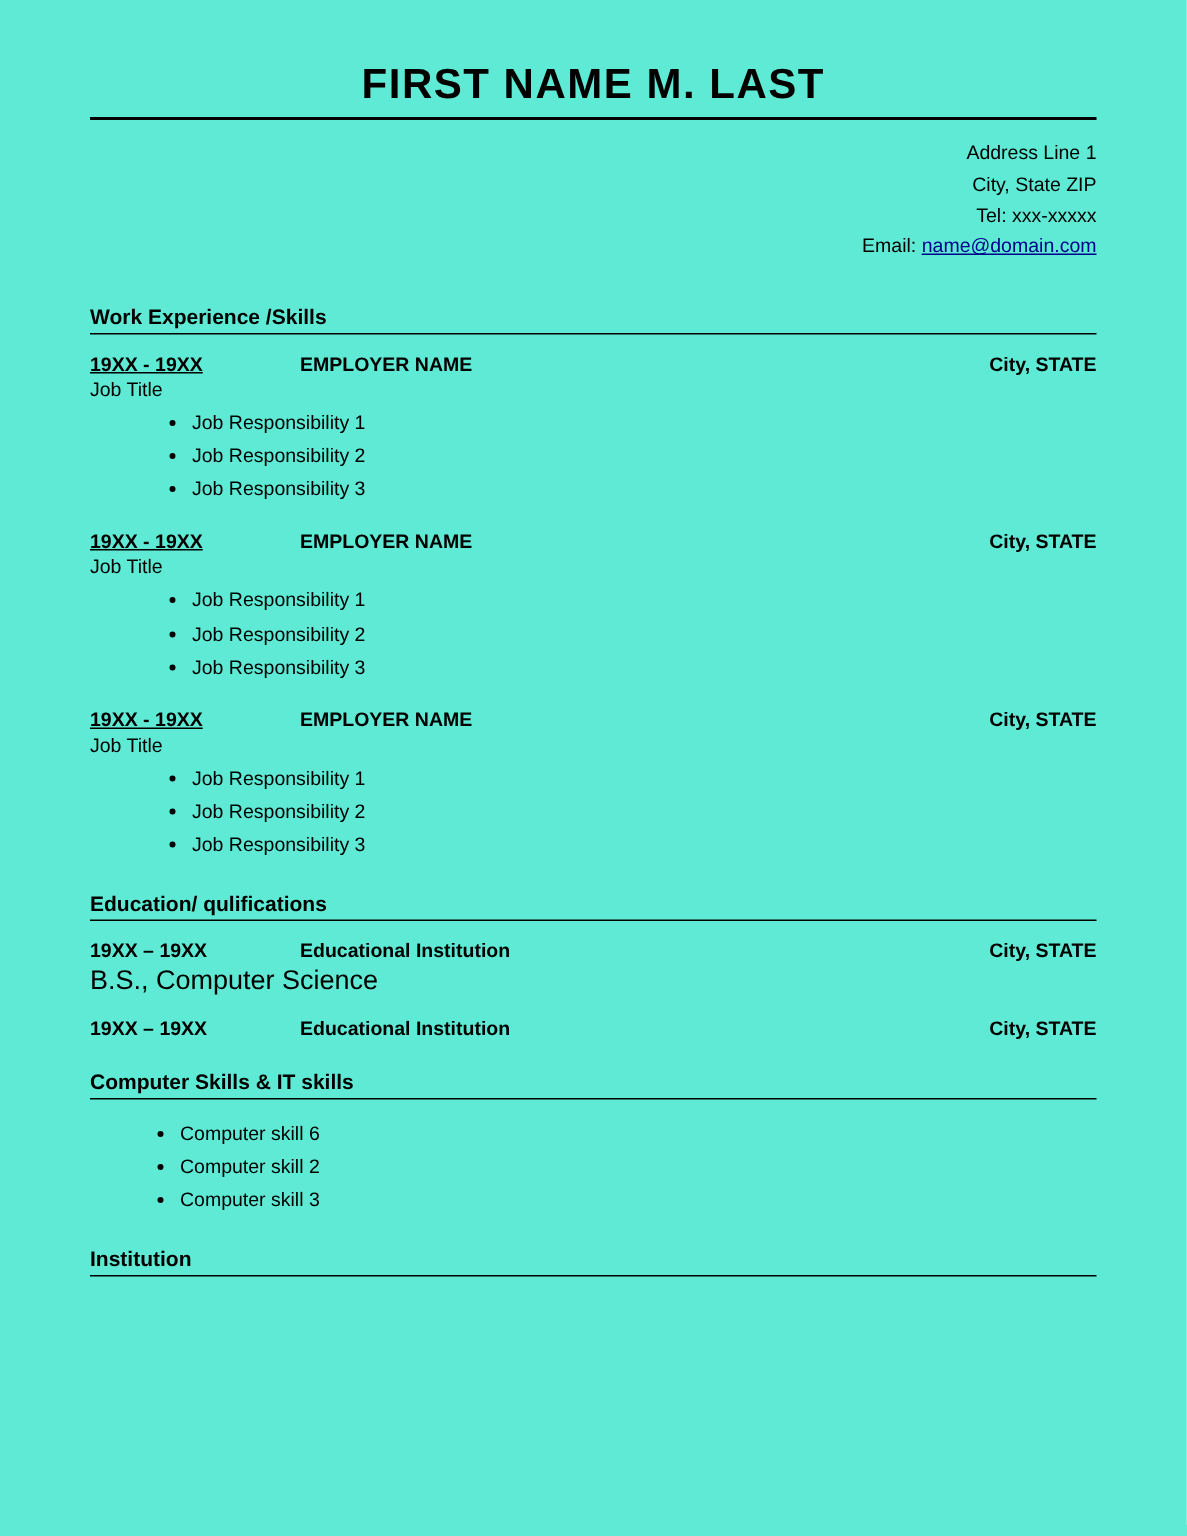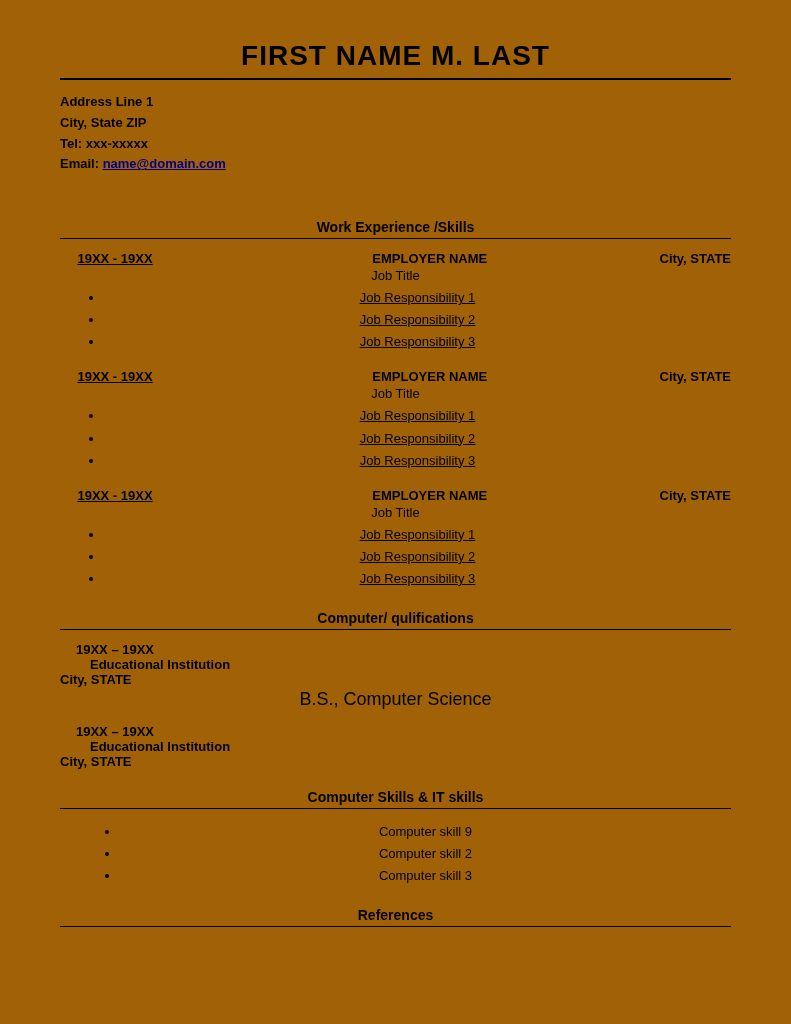--- a/index.html
+++ b/index.html
@@ -14,52 +14,50 @@
       justify-content: center;
       align-items: flex-start;
       min-height: 100vh;
       padding: 0;
       font-family: Arial, sans-serif;
     }
 
     .page {
       width: 791px;
       min-height: 1024px;
-      background: #a16207;
+      background: #5eead4;
       padding: 40px 60px 40px 60px;
     }
 
     .header-name {
       text-align: center;
       font-size: 28px;
       font-weight: bold;
       color: #000;
       letter-spacing: 1px;
       padding-bottom: 6px;
       border-bottom: 2px solid #000;
       margin-bottom: 12px;
     }
 
     .contact-info {
-      text-align: left;
+      text-align: right;
       font-size: 13px;
       line-height: 1.6;
       color: #000;
-      margin-bottom: 44px;
-      font-weight: bold;
+      margin-bottom: 28px;
     }
 
     .contact-info a {
       color: #00008B;
       text-decoration: underline;
     }
 
     .section {
       margin-bottom: 20px;
-      text-align: center;
     }
 
     .section-header {
       font-size: 14px;
       font-weight: bold;
       color: #000;
       border-bottom: 1px solid #000;
       padding-bottom: 3px;
       margin-bottom: 12px;
     }
@@ -98,36 +96,34 @@
 
     .job-title {
       font-size: 13px;
       color: #000;
       margin-top: 2px;
       margin-bottom: 4px;
     }
 
     .responsibilities {
       list-style: disc;
-      margin-left: 44px;
+      margin-left: 68px;
       font-size: 13px;
       color: #000;
       line-height: 1.7;
-      text-decoration: underline;
     }
 
     .edu-entry {
       margin-bottom: 14px;
     }
 
     .edu-header-row {
       display: flex;
       justify-content: space-between;
       align-items: baseline;
-      flex-direction: column;
     }
 
     .edu-dates {
       font-size: 13px;
       font-weight: bold;
       color: #000;
       min-width: 110px;
     }
 
     .edu-institution {
@@ -218,21 +214,21 @@
       <div class="job-title">Job Title</div>
       <ul class="responsibilities">
         <li>Job Responsibility 1</li>
         <li>Job Responsibility 2</li>
         <li>Job Responsibility 3</li>
       </ul>
     </div>
   </div>
 
   <div class="section">
-    <div class="section-header">Computer/ qulifications</div>
+    <div class="section-header">Education/ qulifications</div>
 
     <div class="edu-entry">
       <div class="edu-header-row">
         <span class="edu-dates">19XX – 19XX</span>
         <span class="edu-institution">Educational Institution</span>
         <span class="edu-city">City, STATE</span>
       </div>
       <div class="edu-degree">B.S., Computer Science</div>
     </div>
 
@@ -241,23 +237,23 @@
         <span class="edu-dates">19XX – 19XX</span>
         <span class="edu-institution">Educational Institution</span>
         <span class="edu-city">City, STATE</span>
       </div>
     </div>
   </div>
 
   <div class="section">
     <div class="section-header">Computer Skills &amp; IT skills</div>
     <ul class="skills-list">
-      <li>Computer skill 9</li>
+      <li>Computer skill 6</li>
       <li>Computer skill 2</li>
       <li>Computer skill 3</li>
     </ul>
   </div>
 
   <div class="section references-section">
-    <div class="section-header">References</div>
+    <div class="section-header">Institution</div>
   </div>
 
 </div>
 
 </body></html>

